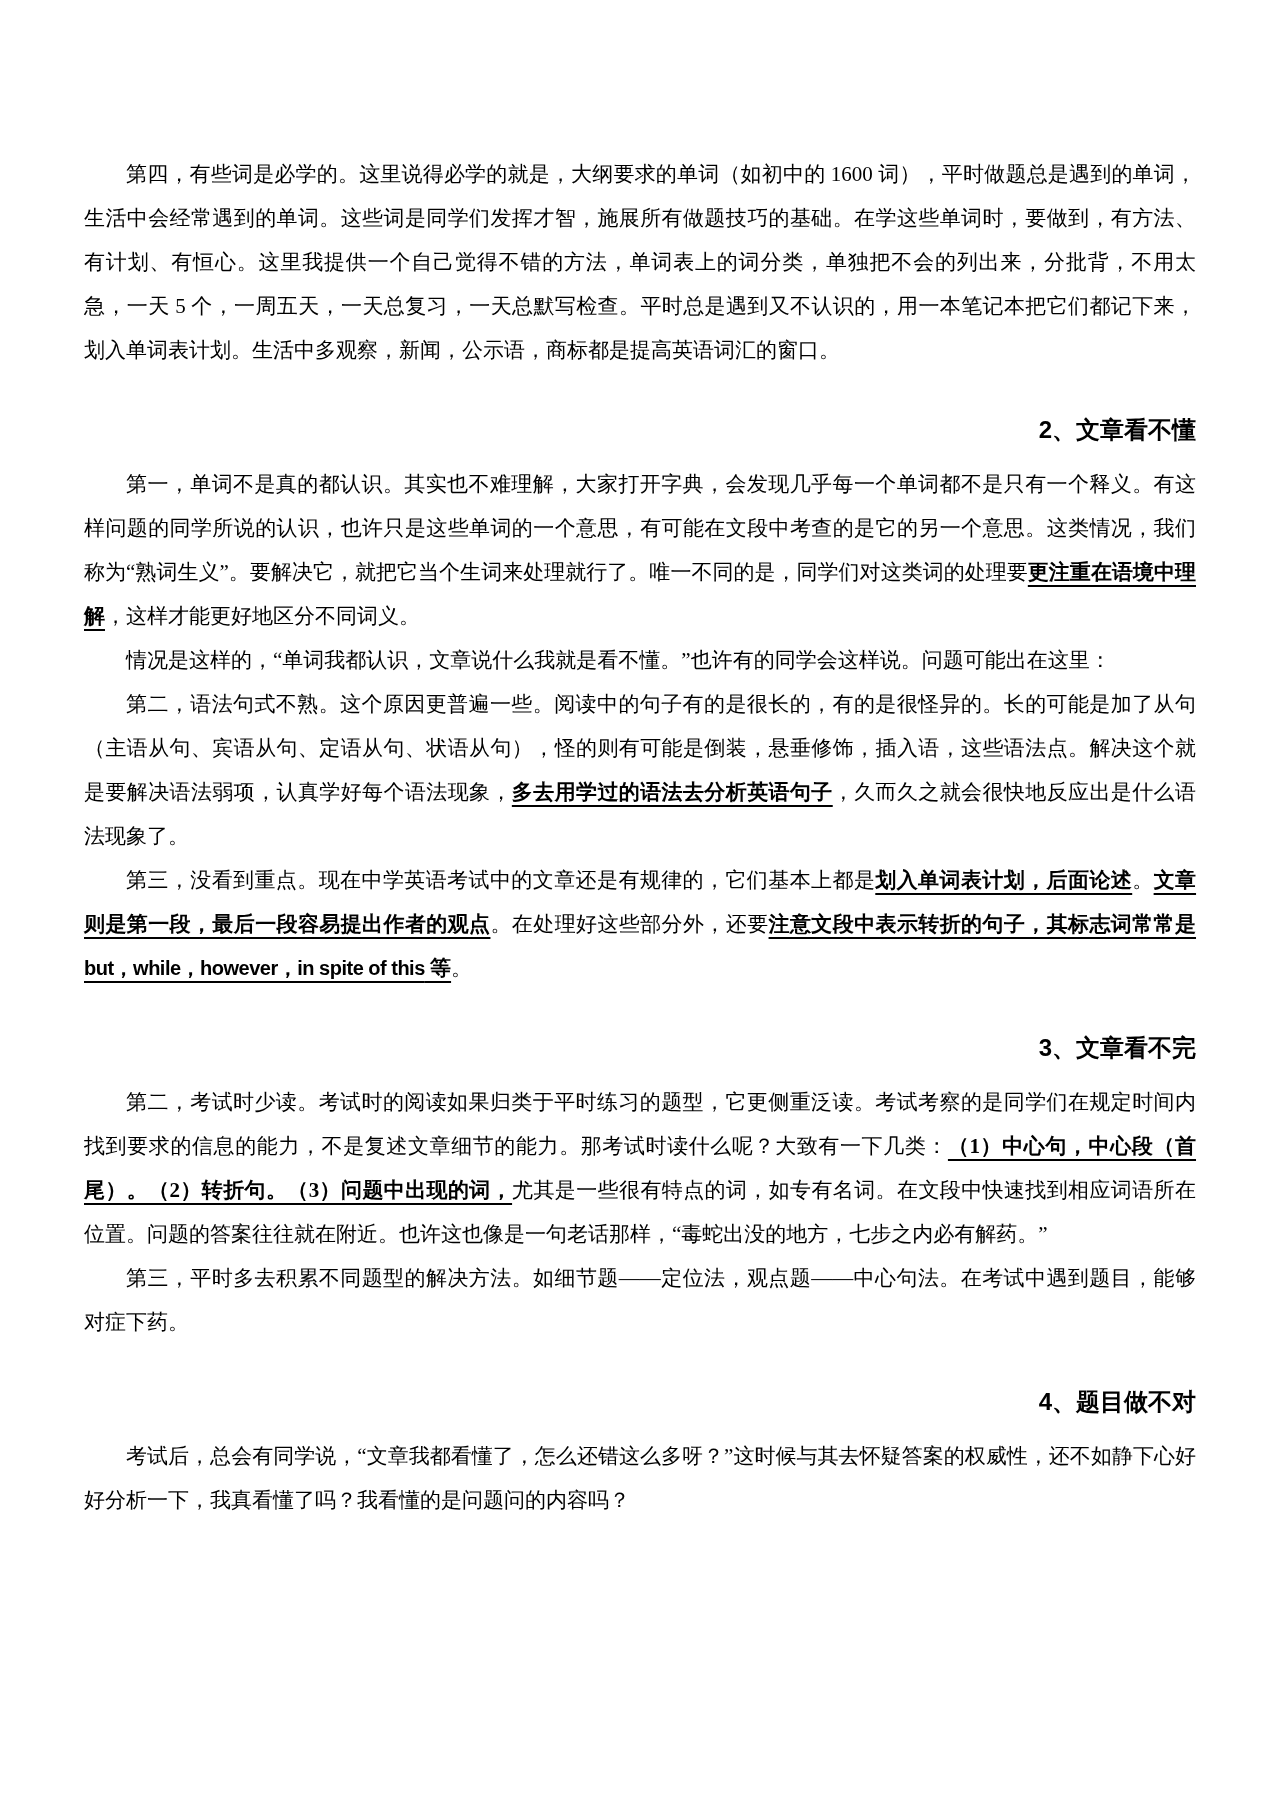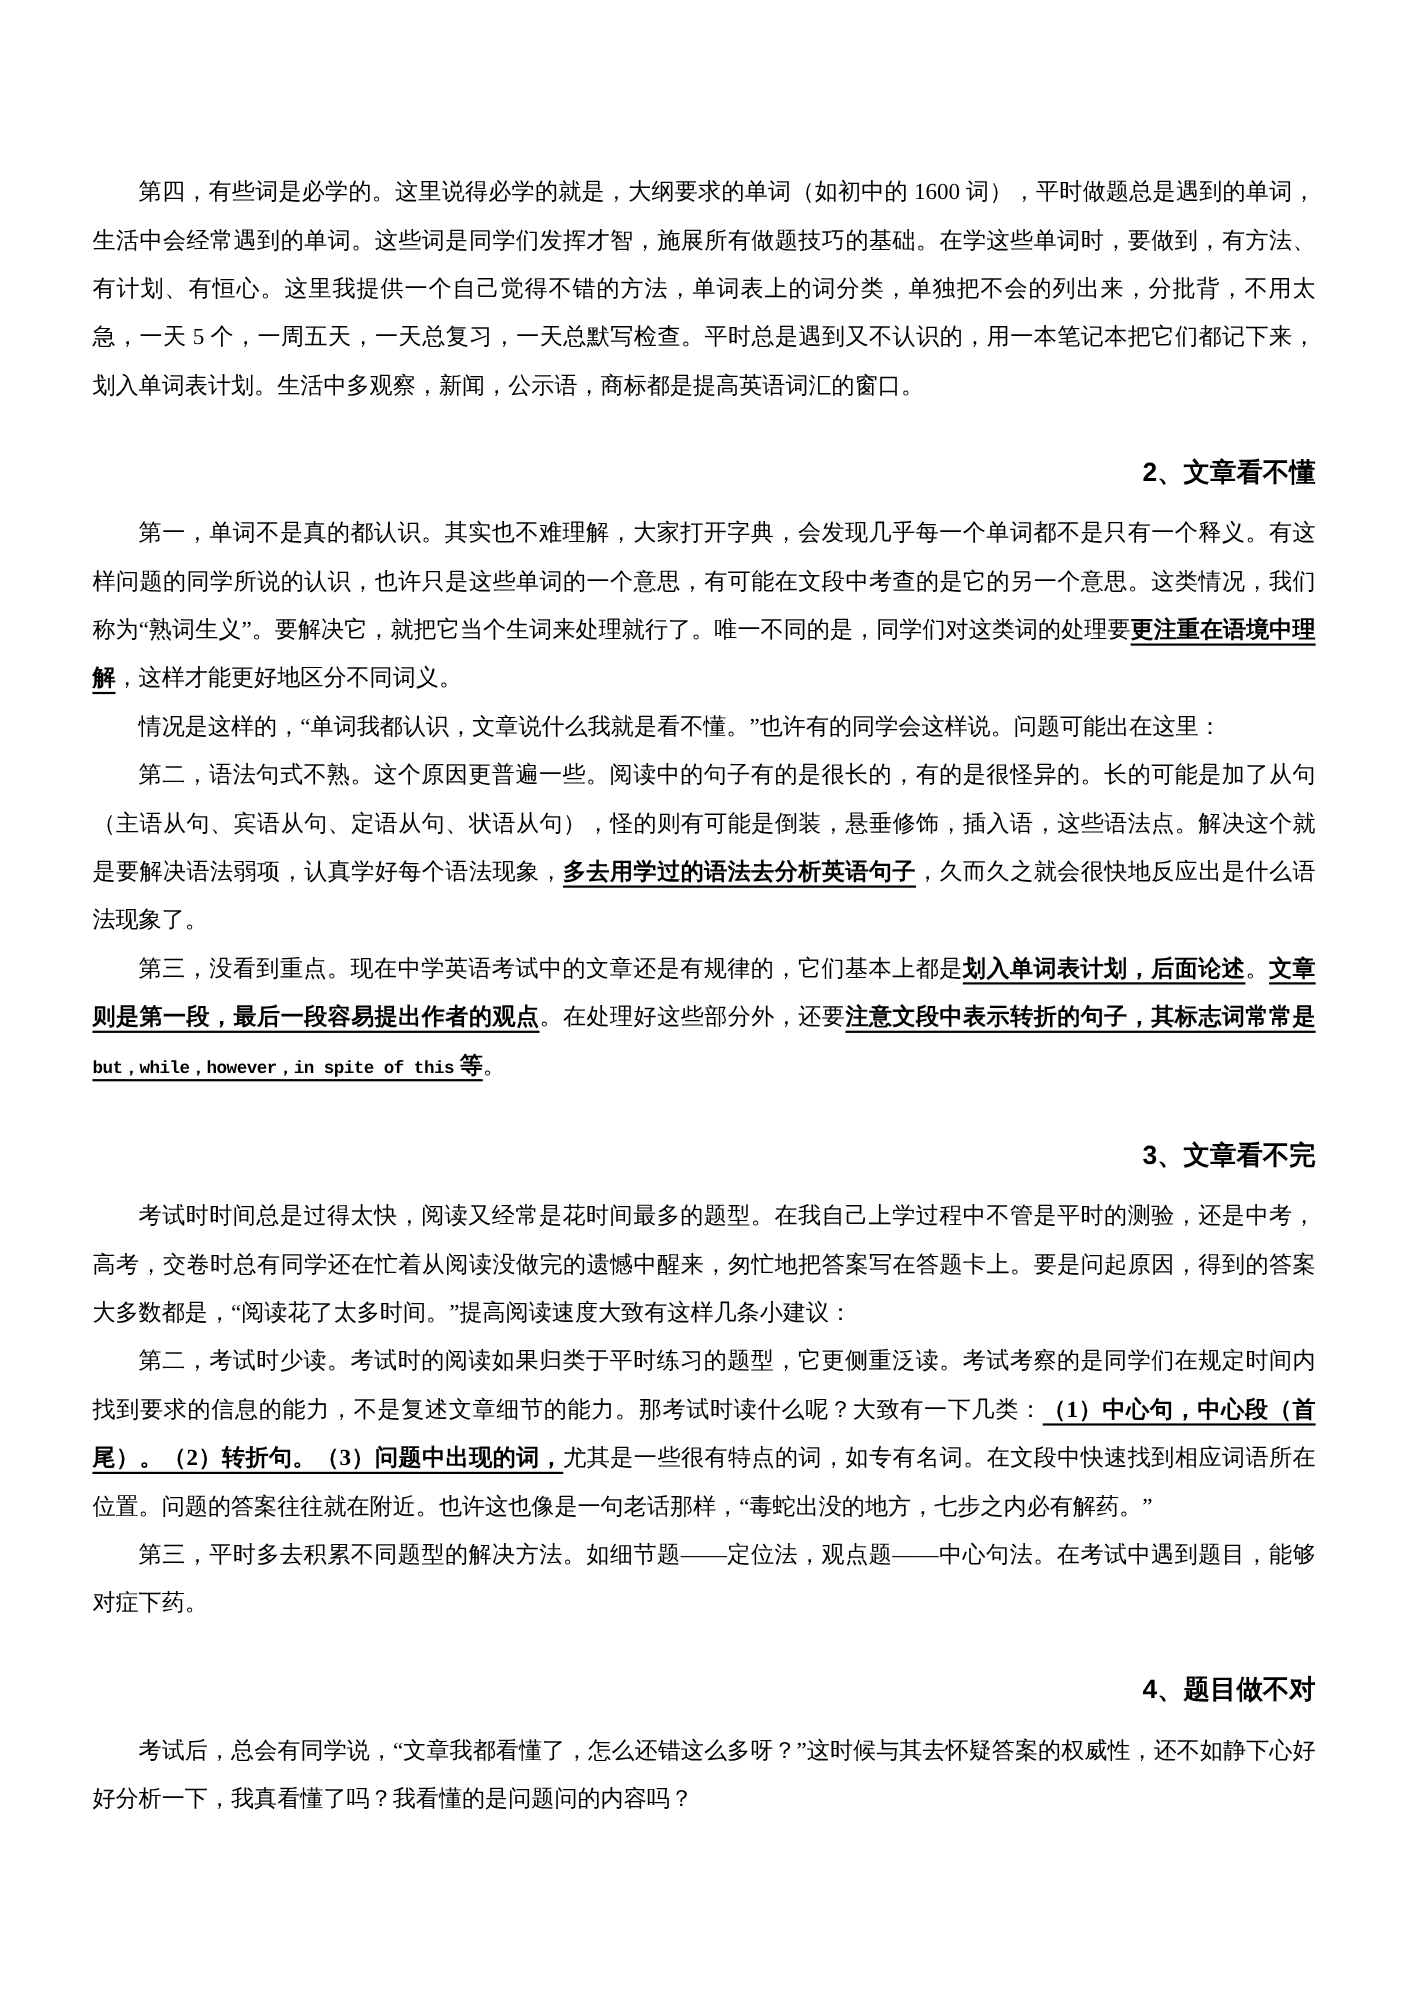--- a/index.html
+++ b/index.html
@@ -28,33 +28,32 @@
     font-family: "Liberation Sans", "DejaVu Sans", sans-serif;
     font-size: 24px;
     font-weight: bold;
     line-height: 1.5;
     margin: 40px 0 14px 0;
     text-indent: 0;
     text-align: right;
   }
   .b { font-weight: bold; }
   .u { text-decoration: underline; text-underline-offset: 6px; text-decoration-thickness: 1.5px; }
-  .m { font-family: Liberation Mono, monospace; font-size: 16px; letter-spacing: -0.5px; }
+  .m { font-family: Liberation Sans, sans-serif; font-size: 20px; letter-spacing: -0.5px; }
 </style>
 </head>
 <body>
 
 <div class="page">
   <main>
       <p class="para"><span>第四，有些词是必学的。这里说得必学的就是，大纲要求的单词（如初中的 1600 词），平时做题总是遇到的单词，生活中会经常遇到的单词。这些词是同学们发挥才智，施展所有做题技巧的基础。在学这些单词时，要做到，有方法、有计划、有恒心。这里我提供一个自己觉得不错的方法，单词表上的词分类，单独把不会的列出来，分批背，不用太急，一天 5 个，一周五天，一天总复习，一天总默写检查。平时总是遇到又不认识的，用一本笔记本把它们都记下来，划入单词表计划。生活中多观察，新闻，公示语，商标都是提高英语词汇的窗口。</span></p>
       <h2 class="heading"><span>2、文章看不懂</span></h2>
       <p class="para"><span>第一，单词不是真的都认识。其实也不难理解，大家打开字典，会发现几乎每一个单词都不是只有一个释义。有这样问题的同学所说的认识，也许只是这些单词的一个意思，有可能在文段中考查的是它的另一个意思。这类情况，我们称为“熟词生义”。要解决它，就把它当个生词来处理就行了。唯一不同的是，同学们对这类词的处理要</span><span class="b u">更注重在语境中理解</span><span>，这样才能更好地区分不同词义。</span></p>
       <p class="para"><span>情况是这样的，“单词我都认识，文章说什么我就是看不懂。”也许有的同学会这样说。问题可能出在这里：</span></p>
       <p class="para"><span>第二，语法句式不熟。这个原因更普遍一些。阅读中的句子有的是很长的，有的是很怪异的。长的可能是加了从句（主语从句、宾语从句、定语从句、状语从句），怪的则有可能是倒装，悬垂修饰，插入语，这些语法点。解决这个就是要解决语法弱项，认真学好每个语法现象，</span><span class="b u">多去用学过的语法去分析英语句子</span><span>，久而久之就会很快地反应出是什么语法现象了。</span></p>
       <p class="para"><span>第三，没看到重点。现在中学英语考试中的文章还是有规律的，它们基本上都是</span><span class="b u">划入单词表计划，后面论述</span><span>。</span><span class="b u">文章则是第一段，最后一段容易提出作者的观点</span><span>。在处理好这些部分外，还要</span><span class="b u">注意文段中表示转折的句子，其标志词常常是 </span><span class="b u m">but，while，however，in spite of this</span><span class="b u"> 等</span><span>。</span></p>
       <h2 class="heading"><span>3、文章看不完</span></h2>
-      <p class="para"><span>考试时时间总是过得太快，阅读又经常是花时间最多的题型。在我自己上学过程中不管是平时的测验，还是中考，高考，交卷时总有同学还在忙着从阅读没做完的遗憾中醒来，匆忙地把答案写在答题卡上。要是问起原因，得到的答案大多数都是，“阅读花了太多时间。”提高阅读速度大致有这样几条小建议：</span></p>
       <p class="para"><span>第二，考试时少读。考试时的阅读如果归类于平时练习的题型，它更侧重泛读。考试考察的是同学们在规定时间内找到要求的信息的能力，不是复述文章细节的能力。那考试时读什么呢？大致有一下几类：</span><span class="b u">（1）中心句，中心段（首尾）。（2）转折句。（3）问题中出现的词，</span><span>尤其是一些很有特点的词，如专有名词。在文段中快速找到相应词语所在位置。问题的答案往往就在附近。也许这也像是一句老话那样，“毒蛇出没的地方，七步之内必有解药。”</span></p>
       <p class="para"><span>第三，平时多去积累不同题型的解决方法。如细节题——定位法，观点题——中心句法。在考试中遇到题目，能够对症下药。</span></p>
       <h2 class="heading"><span>4、题目做不对</span></h2>
       <p class="para"><span>考试后，总会有同学说，“文章我都看懂了，怎么还错这么多呀？”这时候与其去怀疑答案的权威性，还不如静下心好好分析一下，我真看懂了吗？我看懂的是问题问的内容吗？</span></p>
     </main>
 </div>
 
 </body></html>

